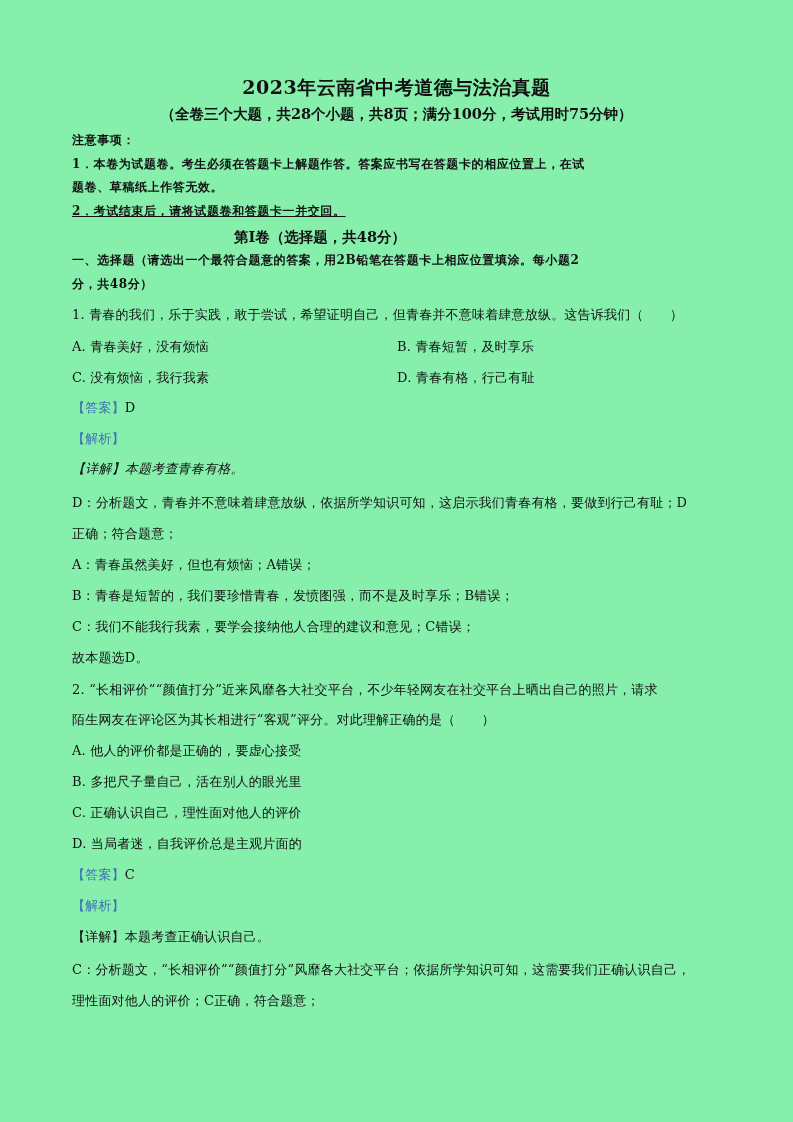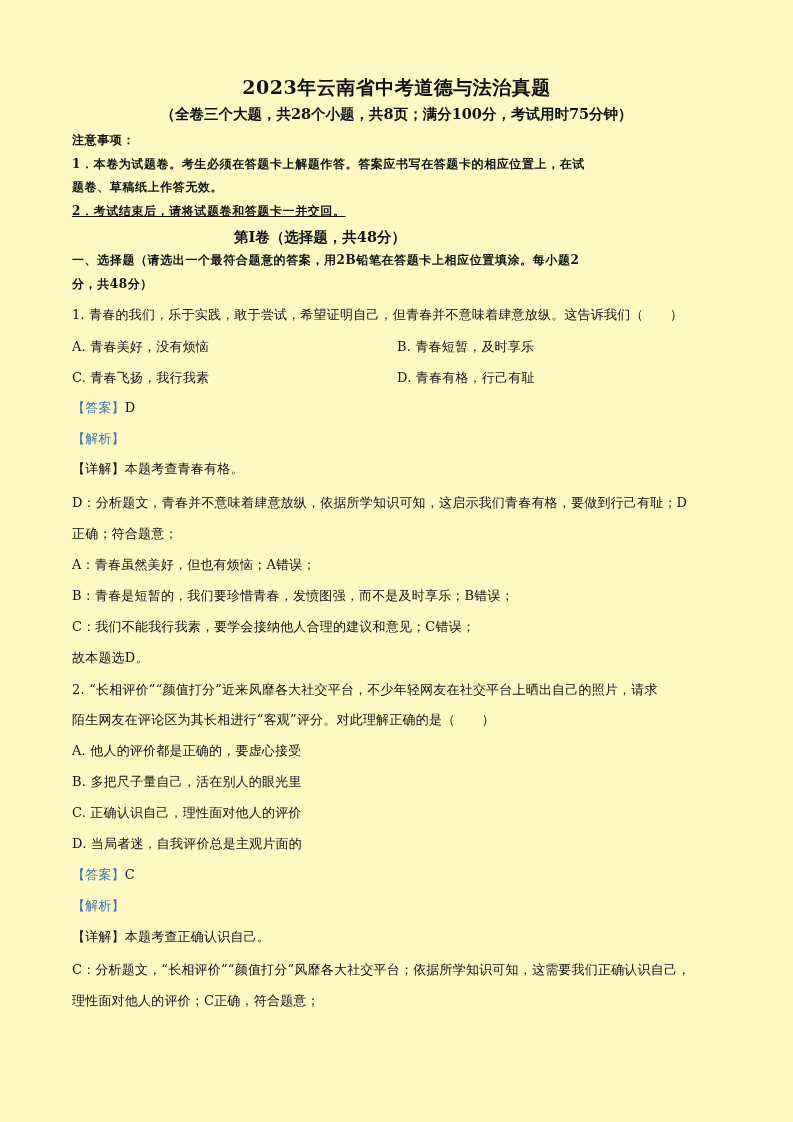--- a/index.html
+++ b/index.html
@@ -12,21 +12,21 @@
       height: 1122px;
       position: relative;
       overflow: hidden;
       font-family: "DejaVu Serif", "Liberation Serif", serif;
       color: #111111;
     }
     .page {
       position: absolute;
       left: 0; top: 0;
       width: 793px; height: 1122px;
-      background: #fef9c3;
+      background: #86efac;
     }
     .line {
       position: absolute;
       white-space: nowrap;
     }
     .title {
       left: 0; width: 793px;
       text-align: center;
       top: 75px;
       font-size: 19px;
@@ -81,30 +81,30 @@
   <div class="line hdr" style="top:203px;text-decoration:underline;">2．考试结束后，请将试题卷和答题卡一并交回。</div>
 
   <div class="line hdr-center" style="top:228px;">第Ⅰ卷（选择题，共48分）</div>
 
   <div class="line hdr" style="top:252px;">一、选择题（请选出一个最符合题意的答案，用2B铅笔在答题卡上相应位置填涂。每小题2</div>
   <div class="line hdr" style="top:276px;">分，共48分）</div>
 
   <div class="line body" style="top:306px;">1. 青春的我们，乐于实践，敢于尝试，希望证明自己，但青春并不意味着肆意放纵。这告诉我们（　　）</div>
   <div class="line body" style="top:338px;">A. 青春美好，没有烦恼</div>
   <div class="line body col2" style="top:338px;">B. 青春短暂，及时享乐</div>
-  <div class="line body" style="top:369px;">C. 青春飞扬，我行我素</div>
+  <div class="line body" style="top:369px;">C. 没有烦恼，我行我素</div>
   <div class="line body col2" style="top:369px;">D. 青春有格，行己有耻</div>
 
   <div class="line body" style="top:399px;">
     <span class="label-blue">【答案】</span><span>D</span>
   </div>
   <div class="line body" style="top:430px;">
     <span class="label-blue">【解析】</span>
   </div>
-  <div class="line body" style="top:460px;">
+  <div class="line body" style="top:460px;font-style:italic;">
     <span class="label-black">【详解】</span><span>本题考查青春有格。</span>
   </div>
   <div class="line body" style="top:494px;">D：分析题文，青春并不意味着肆意放纵，依据所学知识可知，这启示我们青春有格，要做到行己有耻；D</div>
   <div class="line body" style="top:525px;">正确；符合题意；</div>
   <div class="line body" style="top:556px;">A：青春虽然美好，但也有烦恼；A错误；</div>
   <div class="line body" style="top:587px;">B：青春是短暂的，我们要珍惜青春，发愤图强，而不是及时享乐；B错误；</div>
   <div class="line body" style="top:618px;">C：我们不能我行我素，要学会接纳他人合理的建议和意见；C错误；</div>
   <div class="line body" style="top:649px;">故本题选D。</div>
 
   <div class="line body" style="top:681px;">2. “长相评价”“颜值打分”近来风靡各大社交平台，不少年轻网友在社交平台上晒出自己的照片，请求</div>

